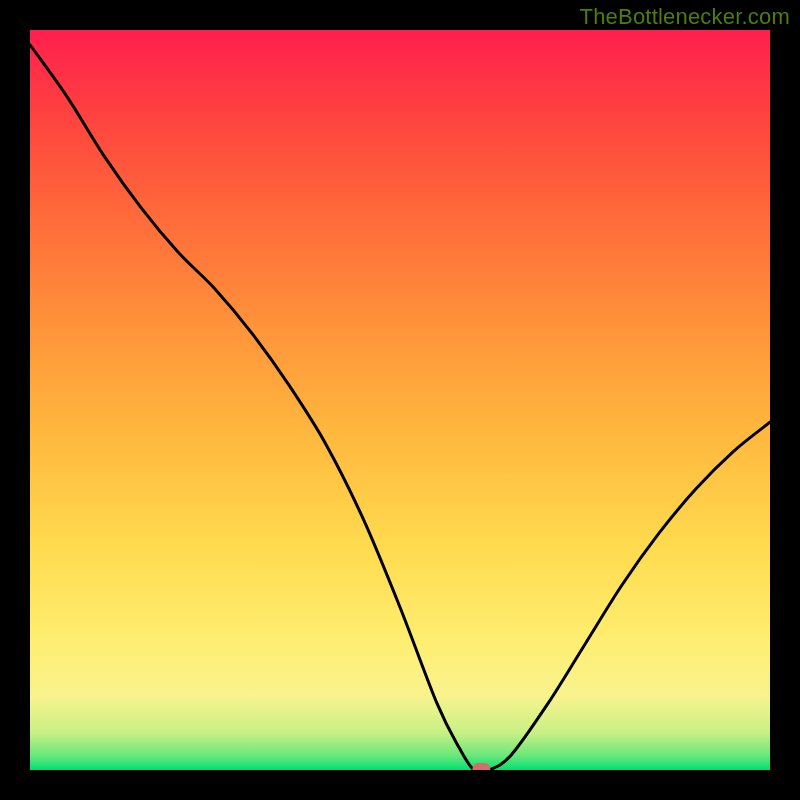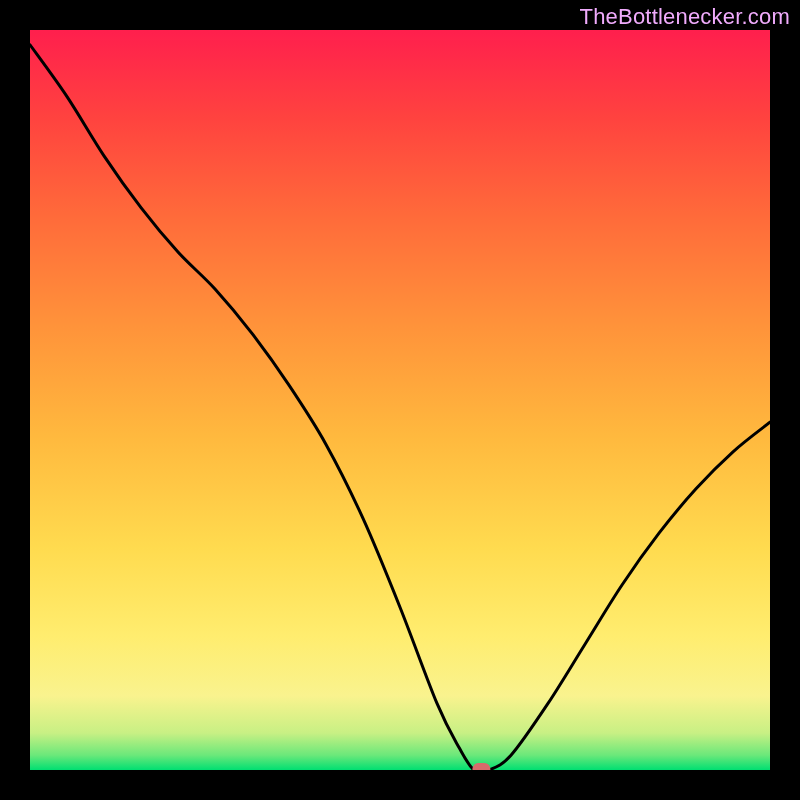--- a/index.html
+++ b/index.html
@@ -8,21 +8,21 @@
     background: #000;
     width: 800px;
     height: 800px;
     position: relative;
     font-family: Arial, Helvetica, sans-serif;
   }
   .attribution {
     position: absolute;
     top: 4px;
     right: 10px;
-    color: #f0abfc;
+    color: #4d7c0f;
     font-size: 22px;
     font-weight: 500;
     letter-spacing: 0.2px;
   }
   .chart-wrap {
     position: absolute;
     left: 30px;
     top: 30px;
     width: 740px;
     height: 740px;

